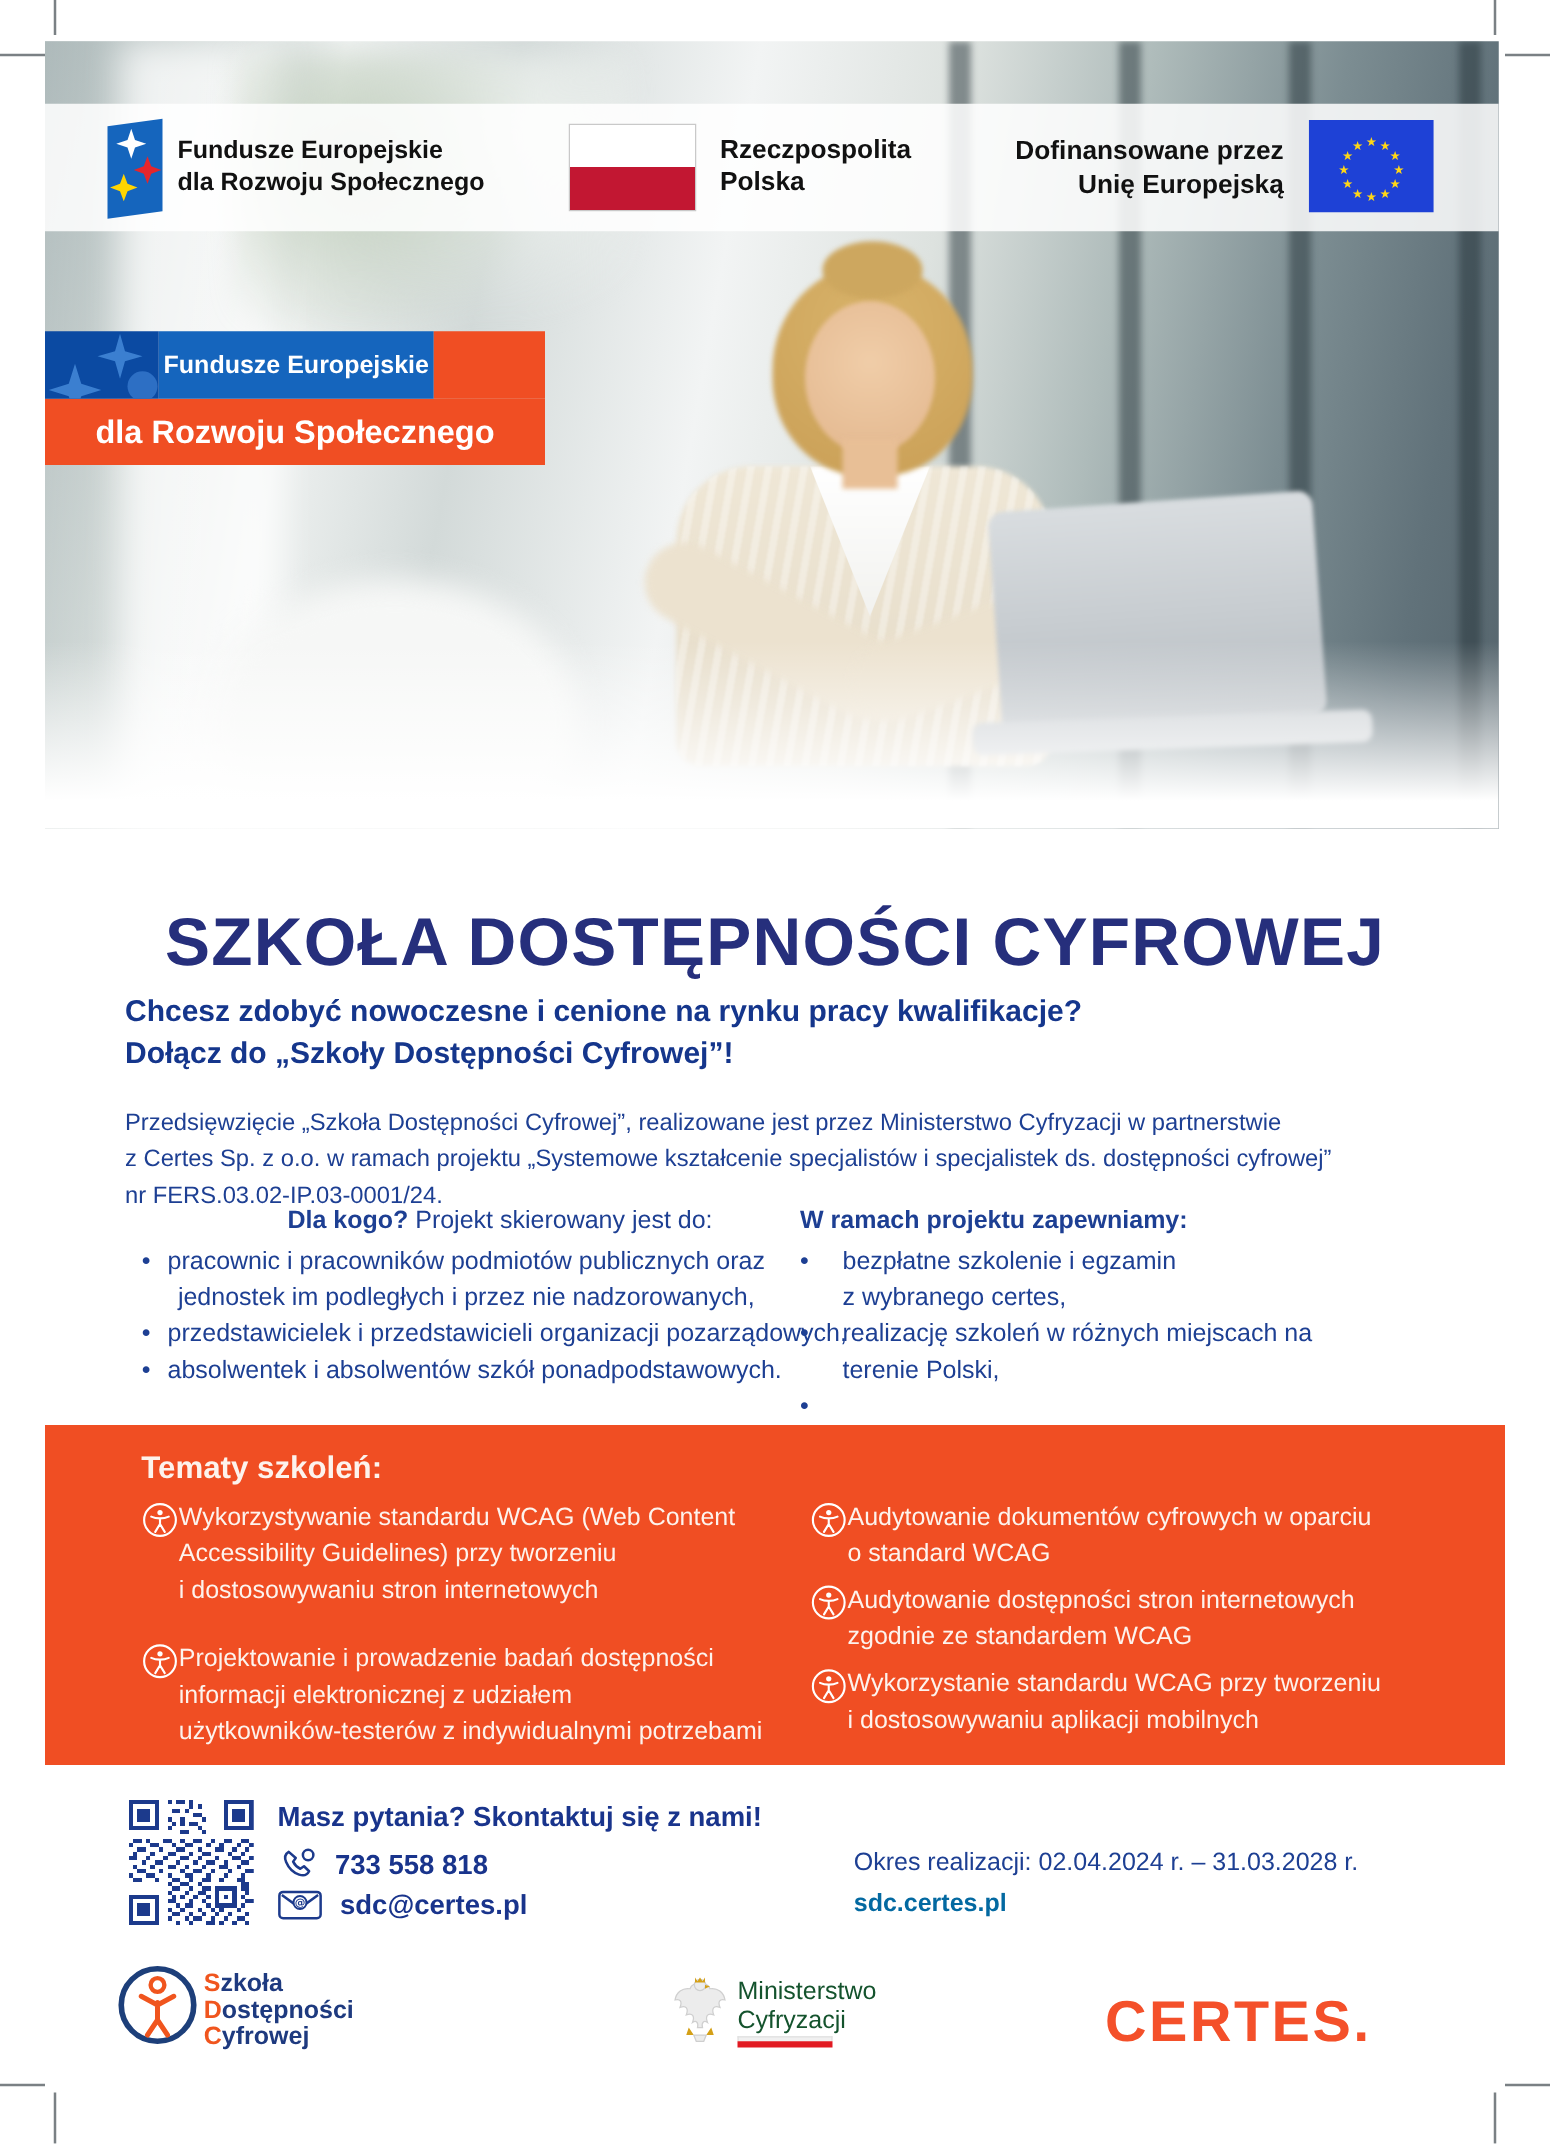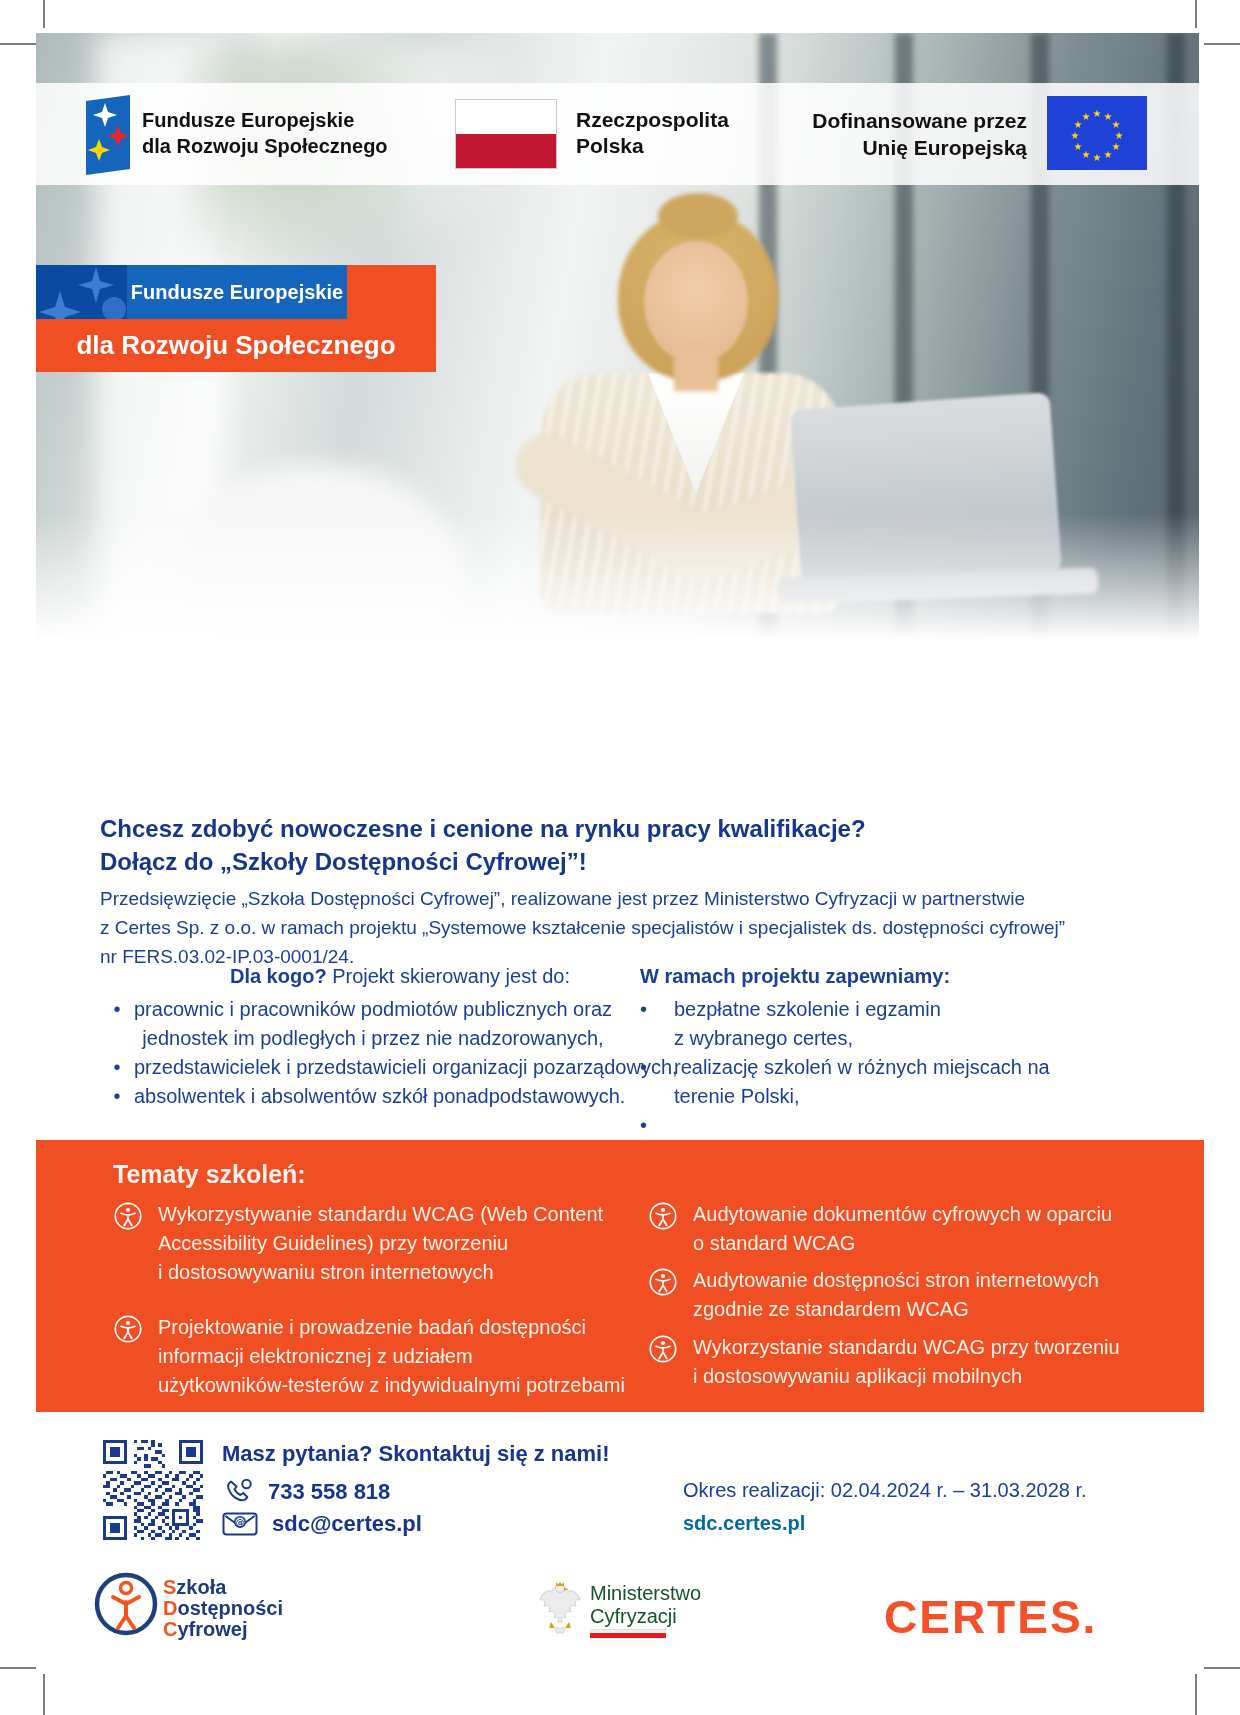--- a/index.html
+++ b/index.html
@@ -66,34 +66,34 @@
   .badge .lbl{width:220px;height:54px;background:#1565bd;color:#fff;font-weight:700;font-size:20px;
     display:flex;align-items:center;justify-content:center;}
   .badge .fill1{flex:1;background:#f04e23;}
   .badge .row2{width:400px;height:53px;background:#f04e23;color:#fff;font-weight:700;font-size:26px;
     display:flex;align-items:center;justify-content:center;}
 
   
   .title{position:absolute;left:0;top:688px;width:1240px;text-align:center;
     font-size:54px;line-height:60px;font-weight:800;letter-spacing:1px;color:#262f7c;}
   .subtitle{position:absolute;left:100px;top:793px;font-size:24px;font-weight:700;
-    line-height:33px;color:#15368c;margin-top:19px;}
+    line-height:33px;color:#15368c;}
   .lead{position:absolute;left:100px;top:884px;font-size:19px;line-height:29px;color:#1d3f93;margin:0;}
   .col{position:absolute;top:962px;font-size:20px;line-height:29px;color:#1d3f93;}
   .col.left{left:100px;width:600px;text-align:center;}
   .col.right{left:640px;width:510px;}
   .col .head{margin-bottom:4px;}
   .col .b{font-weight:700;}
   .bullet{display:flex;}
   .bullet .dot{width:34px;flex:0 0 34px;}
 
   
   .orange{position:absolute;left:36px;top:1140px;width:1168px;height:272px;background:#f04e23;color:#fdf3ed;}
   .orange .o-title{position:absolute;left:77px;top:20px;font-size:25px;font-weight:700;}
-  .topic{position:absolute;display:flex;gap:15px;font-size:20px;line-height:29px;}
+  .topic{position:absolute;display:flex;font-size:20px;line-height:29px;}
   .topic svg{flex:0 0 30px;margin-top:1px;}
 
   
   .qr{position:absolute;left:103px;top:1440px;width:100px;height:100px;}
   .c-head{position:absolute;left:222px;top:1441px;font-size:22px;font-weight:700;color:#19348c;}
   .c-row{position:absolute;left:222px;display:flex;align-items:center;gap:14px;
     font-size:22px;font-weight:700;color:#19348c;}
   .c-row.phone{top:1476px;}
   .c-row.email{top:1510px;}
   .period{position:absolute;left:683px;top:1479px;font-size:20px;color:#1d3f93;}
@@ -186,20 +186,21 @@
         </div>
         <div class="lbl">Fundusze Europejskie</div>
         <div class="fill1"></div>
       </div>
       <div class="row2">dla Rozwoju Społecznego</div>
     </div>
 
     <div class="hero-fade"></div>
   </div>
 
+  <h1 class="title">SZKOŁA DOSTĘPNOŚCI CYFROWEJ</h1>
   <div class="subtitle pre">Chcesz zdobyć nowoczesne i cenione na rynku pracy kwalifikacje?
 Dołącz do „Szkoły Dostępności Cyfrowej”!</div>
   <p class="lead pre">Przedsięwzięcie „Szkoła Dostępności Cyfrowej”, realizowane jest przez Ministerstwo Cyfryzacji w partnerstwie
 z Certes Sp. z o.o. w ramach projektu „Systemowe kształcenie specjalistów i specjalistek ds. dostępności cyfrowej”
 nr FERS.03.02-IP.03-0001/24.</p>
 
   <div class="col left">
     <div class="head"><span class="b">Dla kogo?</span><span> Projekt skierowany jest do:</span></div>
     <div class="bullet">
         <span class="dot">•</span>

